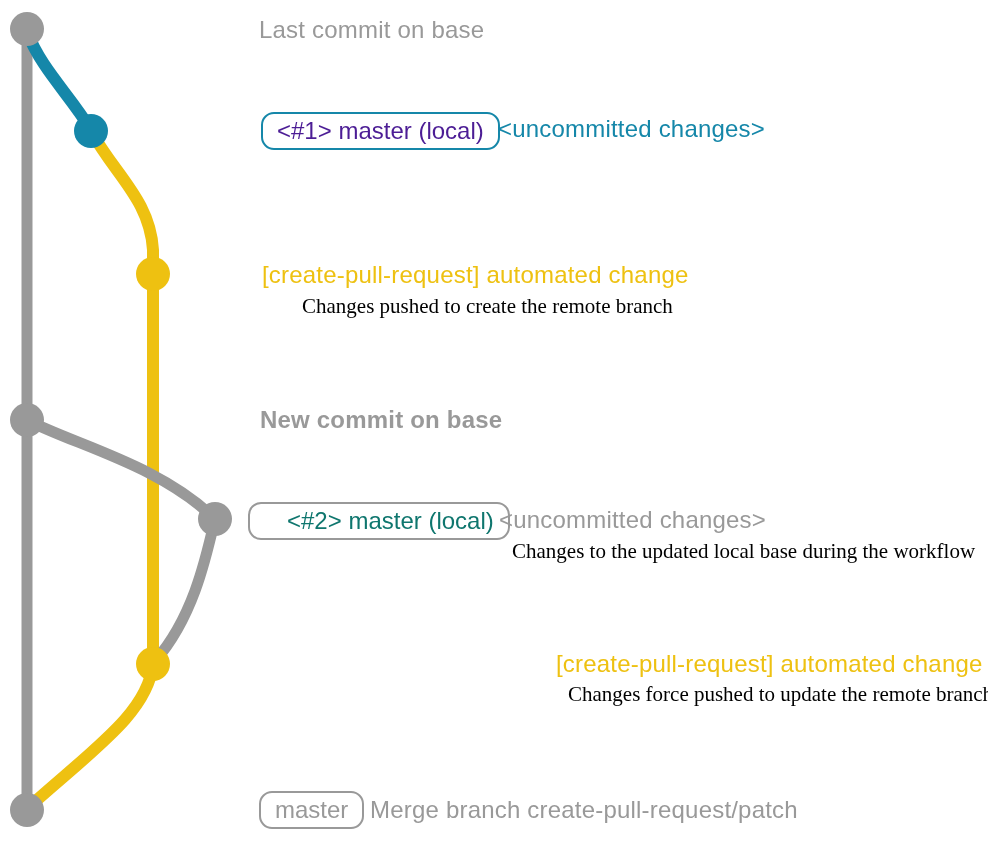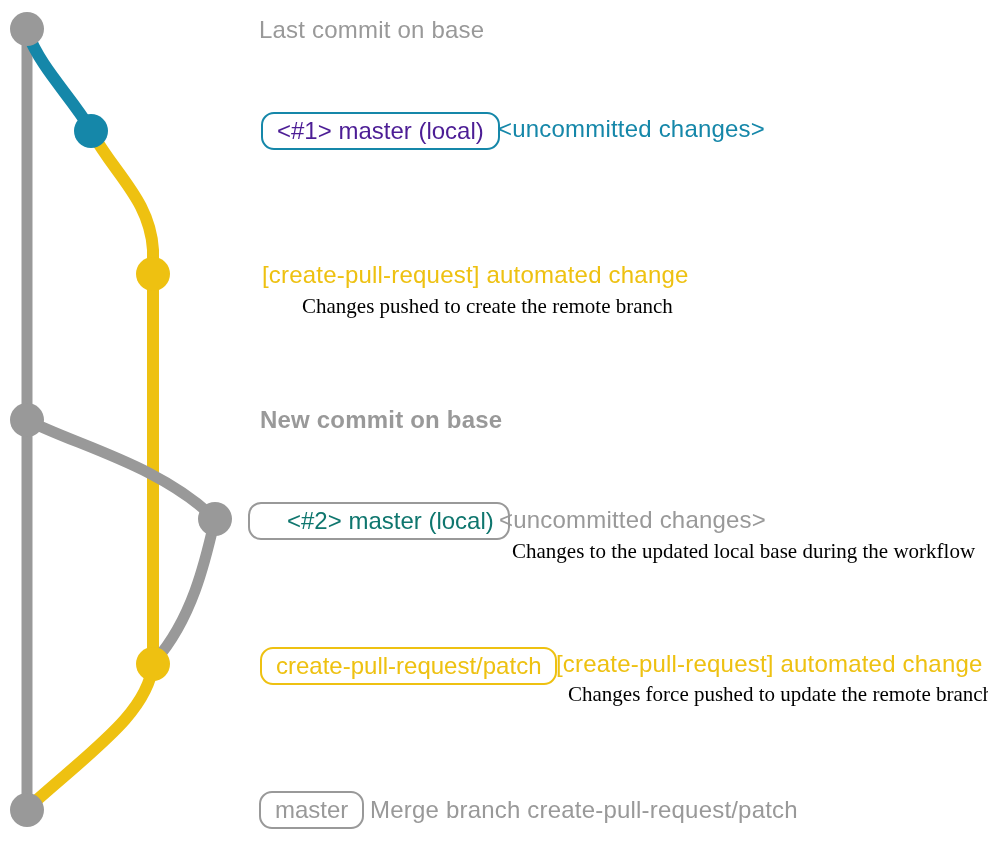--- a/index.html
+++ b/index.html
@@ -79,20 +79,19 @@
 
   <div class="abs sans-label" style="left: 262px; top: 261px; color: rgb(238, 193, 17);">[create-pull-request] automated change</div>
   <div class="abs serif-desc" style="left:278px; top:294px;margin-left:24px;">Changes pushed to create the remote branch</div>
 
   <div class="abs sans-label" style="left: 260px; top: 406px; color: rgb(153, 153, 153); font-weight: bold;">New commit on base</div>
 
   <div class="abs badge" style="left: 248px; top: 502px; color: #0f766e; border-color: rgb(153, 153, 153); padding-left: 37px;">&lt;#2&gt; master (local)</div>
   <div class="abs sans-label" style="left: 499px; top: 506px; color: rgb(153, 153, 153);">&lt;uncommitted changes&gt;</div>
   <div class="abs serif-desc" style="left:512px; top:539px;">Changes to the updated local base during the workflow</div>
 
-  <div class="abs badge" style="left: 260px; top: 647px; color: rgb(238, 193, 17); border-color: rgb(238, 193, 17);">create-pull-request/patch</div>
   <div class="abs sans-label" style="left: 556px; top: 650px; color: rgb(238, 193, 17);">[create-pull-request] automated change</div>
   <div class="abs serif-desc" style="left:568px; top:682px;">Changes force pushed to update the remote branch</div>
 
   <div class="abs sans-label" style="left: 370px; top: 796px; color: rgb(153, 153, 153);">Merge branch create-pull-request/patch</div>
   <div class="abs badge" style="left: 259px; top: 791px; color: rgb(153, 153, 153); border-color: rgb(153, 153, 153);">master</div>
 
 </div>
 
 </body></html>

